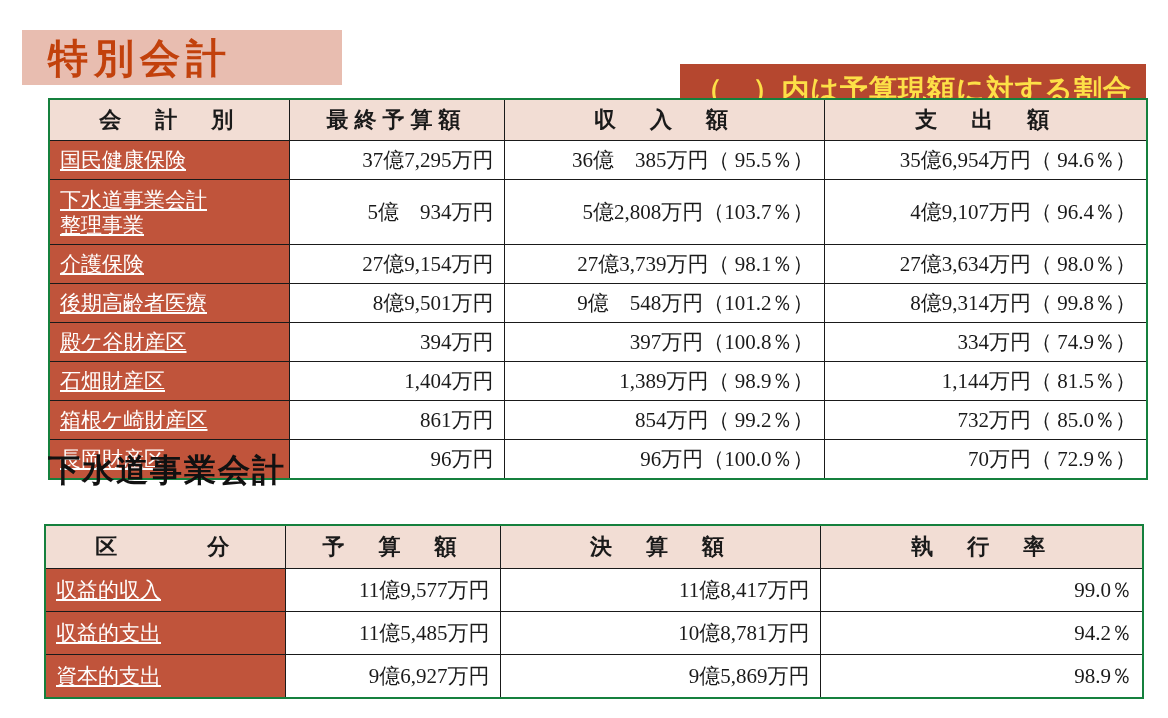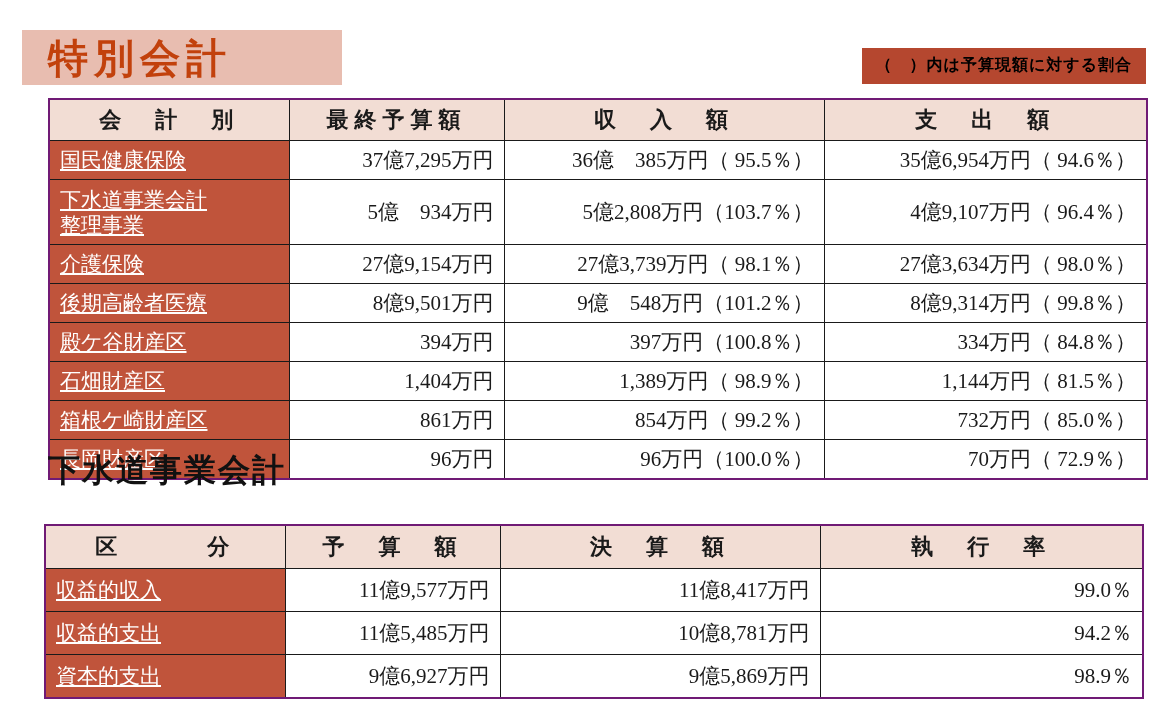--- a/index.html
+++ b/index.html
@@ -32,38 +32,38 @@
     font-size: 40px;
     font-weight: bold;
     letter-spacing: 6px;
     color: #c2410c;
     line-height: 48px;
   }
 
   .note-banner {
     position: absolute;
     right: 22px;
-    top: 48px;
+    top: 64px;
     background: #b5472f;
-    color: #000000;
-    font-size: 16px;
+    color: #fde047;
+    font-size: 28px;
     font-weight: bold;
     padding: 7px 14px 8px 14px;
     letter-spacing: 1px;
     white-space: nowrap;
   }
 
   
   table {
     border-collapse: collapse;
     table-layout: fixed;
   }
   .tbl {
     position: absolute;
-    border: 2px solid #701a75;
+    border: 2px solid #15803d;
   }
   .tbl td, .tbl th {
     border: 1px solid #1a1a1a;
     padding: 0 10px;
     font-size: 21px;
     font-weight: normal;
     height: 38px;
     vertical-align: middle;
   }
   .hdr td {
@@ -182,21 +182,21 @@
       <td class="rowhead">後期高齢者医療</td>
       <td class="num">8億9,501万円</td>
       <td class="num">9億　548万円（101.2％）</td>
       <td class="num">8億9,314万円（ 99.8％）</td>
     </tr>
 
     <tr>
       <td class="rowhead">殿ケ谷財産区</td>
       <td class="num">394万円</td>
       <td class="num">397万円（100.8％）</td>
-      <td class="num">334万円（ 84.8％）</td>
+      <td class="num">334万円（ 74.9％）</td>
     </tr>
 
     <tr>
       <td class="rowhead">石畑財産区</td>
       <td class="num">1,404万円</td>
       <td class="num">1,389万円（ 98.9％）</td>
       <td class="num">1,144万円（ 81.5％）</td>
     </tr>
 
     <tr>

